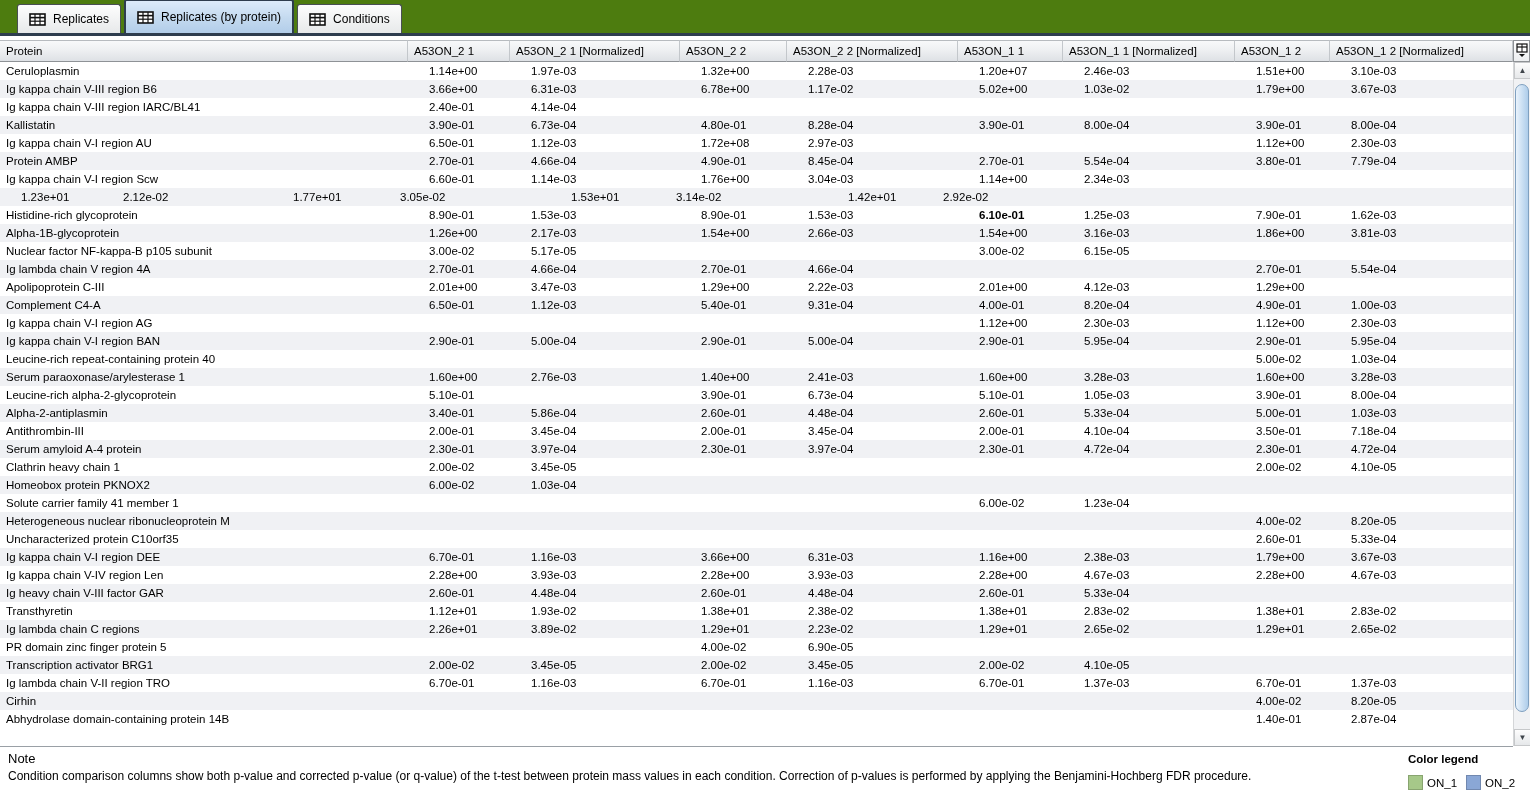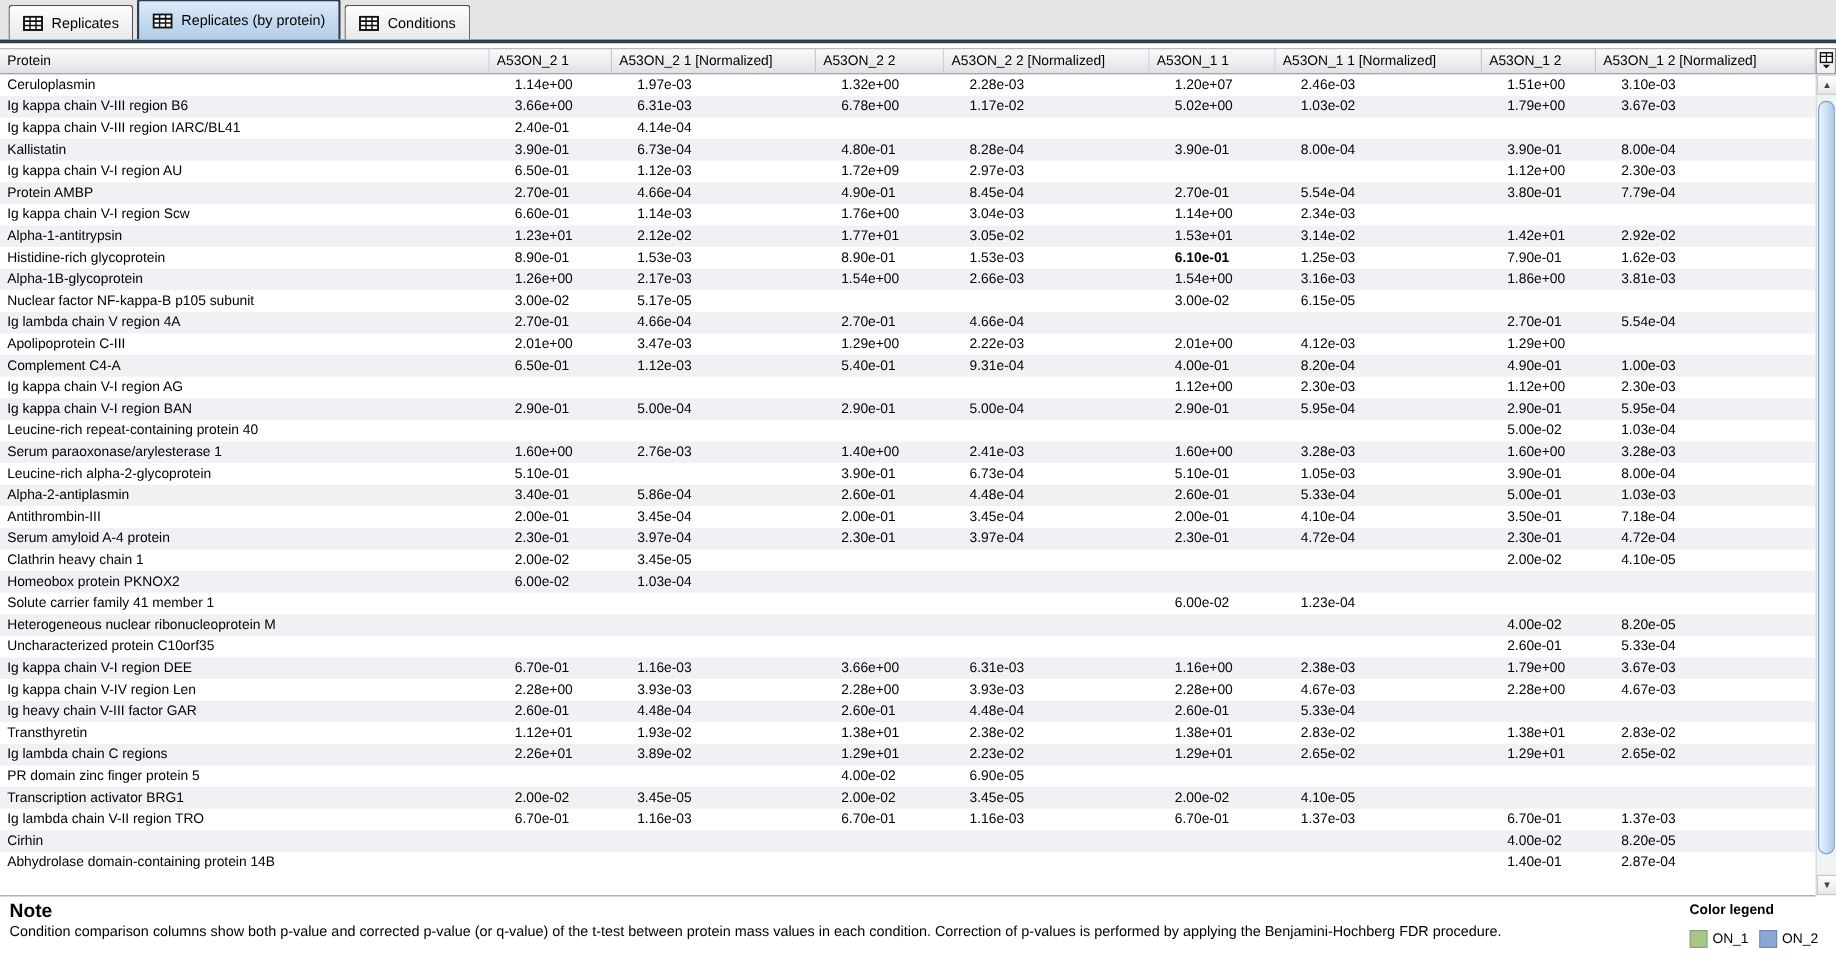--- a/index.html
+++ b/index.html
@@ -3,22 +3,22 @@
 <meta charset="utf-8">
 <style>
   html,body{margin:0;padding:0;}
   body{
     width:1530px;height:812px;position:relative;overflow:hidden;
     background:#ffffff;font-family:"Liberation Sans",sans-serif;color:#000;
   }
   
   .tabbar{
     position:absolute;top:0;left:0;width:1530px;height:36px;box-sizing:border-box;
-    border-bottom:3px solid #2e3d4e;display:flex;align-items:flex-end;padding-left:7px;
-    background:#e5e5e5;
+    border-bottom:3px solid #2e3d4e;display:flex;align-items:flex-end;padding-left:17px;
+    background:#4d7c0f;
   }
   .tab{
     display:flex;align-items:center;gap:7px;height:28px;padding:0 11px;
     border:1px solid #4a4f55;border-bottom:none;border-radius:3px 3px 0 0;
     background:linear-gradient(#fdfdfd,#e7e9ea);margin-right:3px;font-size:12px;
     cursor:default;white-space:nowrap;
   }
   .tab.selected{
     height:32px;border:2px solid #2e3d4e;border-bottom:none;
     background:linear-gradient(#dcebfa 0%,#c3d9ef 55%,#b2cde9 100%);
@@ -62,21 +62,21 @@
     font-size:8px;color:#3f454b;cursor:pointer;
   }
   .sbtn.up{top:0;}
   .sbtn.down{bottom:0;}
   .sthumb{
     position:absolute;left:1px;top:22px;width:14px;height:628px;
     background:linear-gradient(90deg,#eaf3fc 0%,#cfe2f4 45%,#aecdea 100%);
     border:1px solid #7fa0c0;border-radius:8px;box-sizing:border-box;cursor:pointer;
   }
   
-  .note-title{position:absolute;top:751px;left:8px;font-size:16px;font-weight:bold;}
+  .note-title{position:absolute;top:751px;left:8px;font-size:13px;font-weight:normal;}
   .note-text{position:absolute;top:769px;left:8px;font-size:12px;width:1330px;white-space:nowrap;}
   .legend-title{position:absolute;top:753px;left:1408px;font-size:11.5px;font-weight:bold;}
   .legend-items{position:absolute;top:775px;left:1408px;display:flex;gap:9px;}
   .litem{display:flex;align-items:center;gap:4px;font-size:11.5px;}
   .swatch{width:15px;height:15px;display:inline-block;border:1px solid rgba(0,0,0,0.18);box-sizing:border-box;}
 </style>
 </head>
 <body>
 
 <div class="tabbar">
@@ -183,21 +183,21 @@
       <div class="tcell val" style="width: 171px;">8.28e-04</div>
       <div class="tcell val" style="width: 105px;">3.90e-01</div>
       <div class="tcell val" style="width: 172px;">8.00e-04</div>
       <div class="tcell val" style="width: 95px;">3.90e-01</div>
       <div class="tcell val" style="width: 183px;">8.00e-04</div>
     </div>
     <div class="trow">
       <div class="tcell protein" style="width: 408px;">Ig kappa chain V-I region AU</div>
       <div class="tcell val" style="width: 102px;">6.50e-01</div>
       <div class="tcell val" style="width: 170px;">1.12e-03</div>
-      <div class="tcell val" style="width: 107px;">1.72e+09</div>
+      <div class="tcell val" style="width: 107px;">1.72e+08</div>
       <div class="tcell val" style="width: 171px;">2.97e-03</div>
       <div class="tcell val" style="width: 105px;"></div>
       <div class="tcell val" style="width: 172px;"></div>
       <div class="tcell val" style="width: 95px;">1.12e+00</div>
       <div class="tcell val" style="width: 183px;">2.30e-03</div>
     </div>
     <div class="trow">
       <div class="tcell protein" style="width: 408px;">Protein AMBP</div>
       <div class="tcell val" style="width: 102px;">2.70e-01</div>
       <div class="tcell val" style="width: 170px;">4.66e-04</div>
@@ -213,21 +213,20 @@
       <div class="tcell val" style="width: 102px;">6.60e-01</div>
       <div class="tcell val" style="width: 170px;">1.14e-03</div>
       <div class="tcell val" style="width: 107px;">1.76e+00</div>
       <div class="tcell val" style="width: 171px;">3.04e-03</div>
       <div class="tcell val" style="width: 105px;">1.14e+00</div>
       <div class="tcell val" style="width: 172px;">2.34e-03</div>
       <div class="tcell val" style="width: 95px;"></div>
       <div class="tcell val" style="width: 183px;"></div>
     </div>
     <div class="trow">
-      <div class="tcell protein" style="width: 408px;">Alpha-1-antitrypsin</div>
       <div class="tcell val" style="width: 102px;">1.23e+01</div>
       <div class="tcell val" style="width: 170px;">2.12e-02</div>
       <div class="tcell val" style="width: 107px;">1.77e+01</div>
       <div class="tcell val" style="width: 171px;">3.05e-02</div>
       <div class="tcell val" style="width: 105px;">1.53e+01</div>
       <div class="tcell val" style="width: 172px;">3.14e-02</div>
       <div class="tcell val" style="width: 95px;">1.42e+01</div>
       <div class="tcell val" style="width: 183px;">2.92e-02</div>
     </div>
     <div class="trow">

